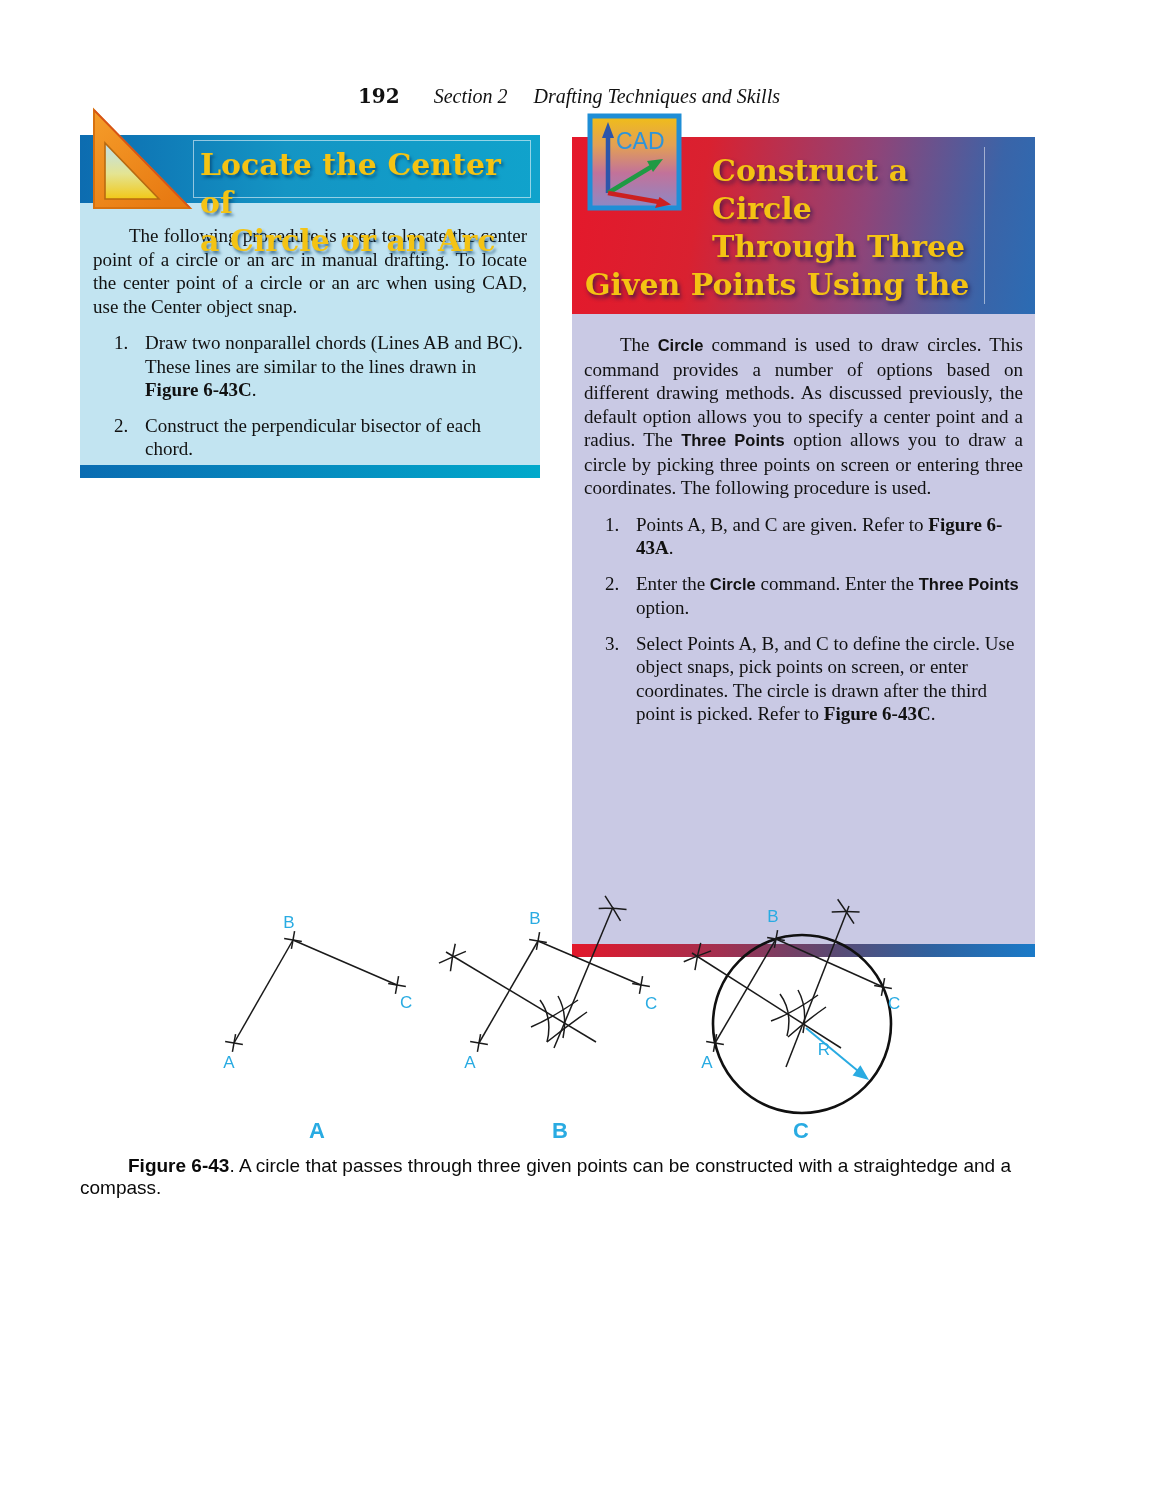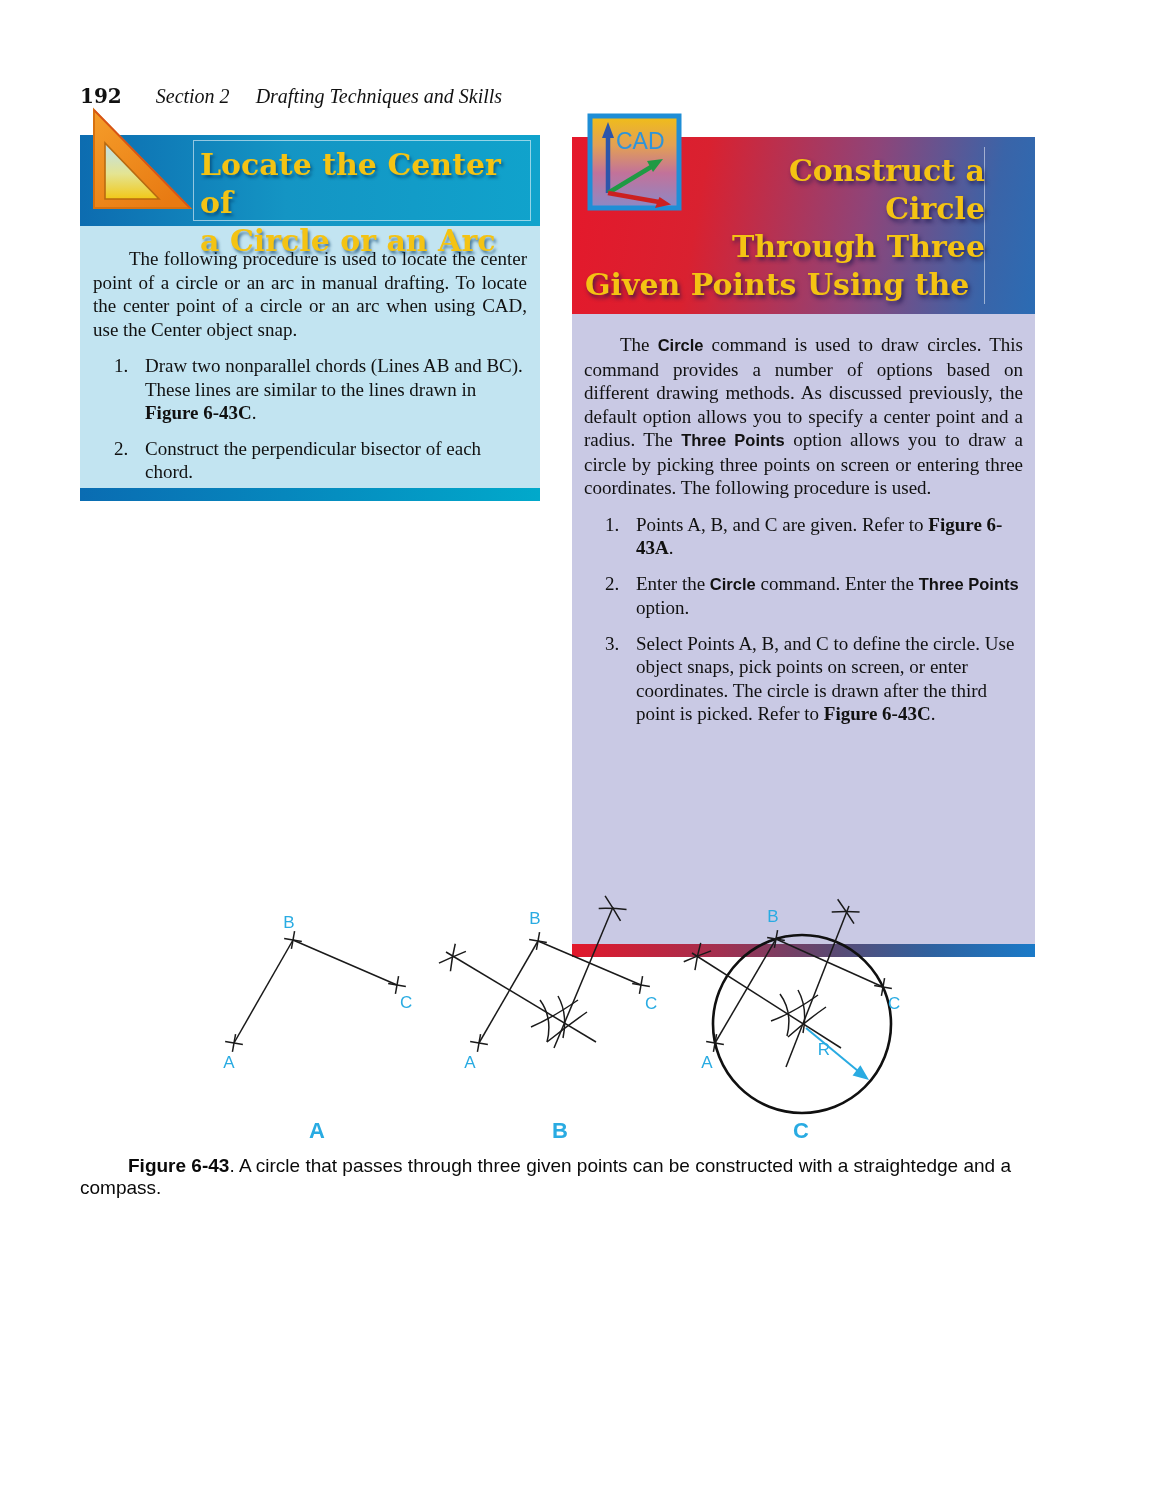--- a/index.html
+++ b/index.html
@@ -1,35 +1,35 @@
 <!DOCTYPE html>
 <html><head>
 <meta charset="utf-8">
 <style>
   html,body{margin:0;padding:0;background:#fff;}
   .page{position:relative;width:1156px;height:1497px;background:#ffffff;overflow:hidden;
         font-family:"Liberation Serif",serif;color:#111;}
 
   
-  .running-head{position:absolute;left:80px;top:84px;width:700px;font-size:20px;}
+  .running-head{position:absolute;left:80px;top:84px;width:700px;font-size:20px;text-align:right;}
   .page-num{font-weight:bold;font-family:"DejaVu Serif",serif;}
   .sec-label{font-style:italic;margin-left:34px;}
   .sec-title{font-style:italic;margin-left:26px;}
 
   
   .box-par{font-size:19px;line-height:23.5px;text-align:justify;text-indent:36px;margin:0;}
   .steps{margin-top:13px;}
   .step{position:relative;padding-left:52px;margin-bottom:12px;font-size:19px;line-height:23.5px;}
   .step-num{position:absolute;left:21px;}
   .ref{font-weight:bold;}
   .cmd{font-family:"Liberation Sans",sans-serif;font-weight:bold;font-size:16.5px;}
 
   
   .left-box{position:absolute;left:80px;top:135px;width:460px;}
-  .left-band{position:relative;height:91px;
+  .left-band{position:relative;height:68px;
       background:linear-gradient(90deg,#0d6cb0 0%,#1495c4 45%,#10a3cc 100%);}
   .left-band-border{position:absolute;left:113px;top:5px;right:9px;bottom:5px;
       border:1px solid rgba(255,255,255,.55);}
   .left-title{position:absolute;left:120px;top:11px;
       font-family:"DejaVu Serif",serif;font-weight:bold;font-size:30px;line-height:38px;
       color:#f4c313;text-shadow:2px 3px 3px rgba(0,60,105,.6);}
   .tri-svg{position:absolute;left:8px;top:-28px;}
   .left-body{background:#c2e4f1;height:262px;box-sizing:border-box;
       padding:21px 13px 8px 13px;overflow:hidden;}
   .left-bar{height:13px;background:linear-gradient(90deg,#0a6cb2 0%,#01a9cb 100%);}
@@ -37,21 +37,21 @@
   
   .right-box{position:absolute;left:572px;top:137px;width:463px;}
   .right-band{position:relative;height:177px;
       background:linear-gradient(100deg,#e5182b 0%,#d92130 28%,#8f4478 62%,#3a64a8 88%,#2b6cb4 100%);}
   .right-band-line{position:absolute;left:412px;top:10px;bottom:10px;width:1px;
       background:rgba(255,255,255,.5);}
   .cad-svg{position:absolute;left:15px;top:-24px;}
   .right-title{position:absolute;left:0;top:15px;width:100%;
       font-family:"DejaVu Serif",serif;font-weight:bold;font-size:30px;line-height:38px;
       color:#f4c313;text-shadow:2px 3px 4px rgba(25,22,78,.7);}
-  .rt-center{text-align:right;padding-left:112px;padding-right:50px;}
+  .rt-center{text-align:left;padding-left:112px;padding-right:24px;margin-left:28px;}
   .rt-left{padding-left:13px;}
   .right-body{background:#c9c9e4;height:630px;box-sizing:border-box;
       padding:19px 12px 6px 12px;overflow:hidden;}
   .right-bar{height:13px;
       background:linear-gradient(90deg,#e2182b 0%,#a23050 32%,#5e4870 55%,#2e62a0 78%,#1a7ac8 100%);}
 
   
   .figure-svg{position:absolute;left:0;top:878px;}
   .geo{stroke:#1a1a1a;stroke-width:1.5;fill:none;}
   .geo-thick{stroke:#101010;stroke-width:2.6;fill:none;}

